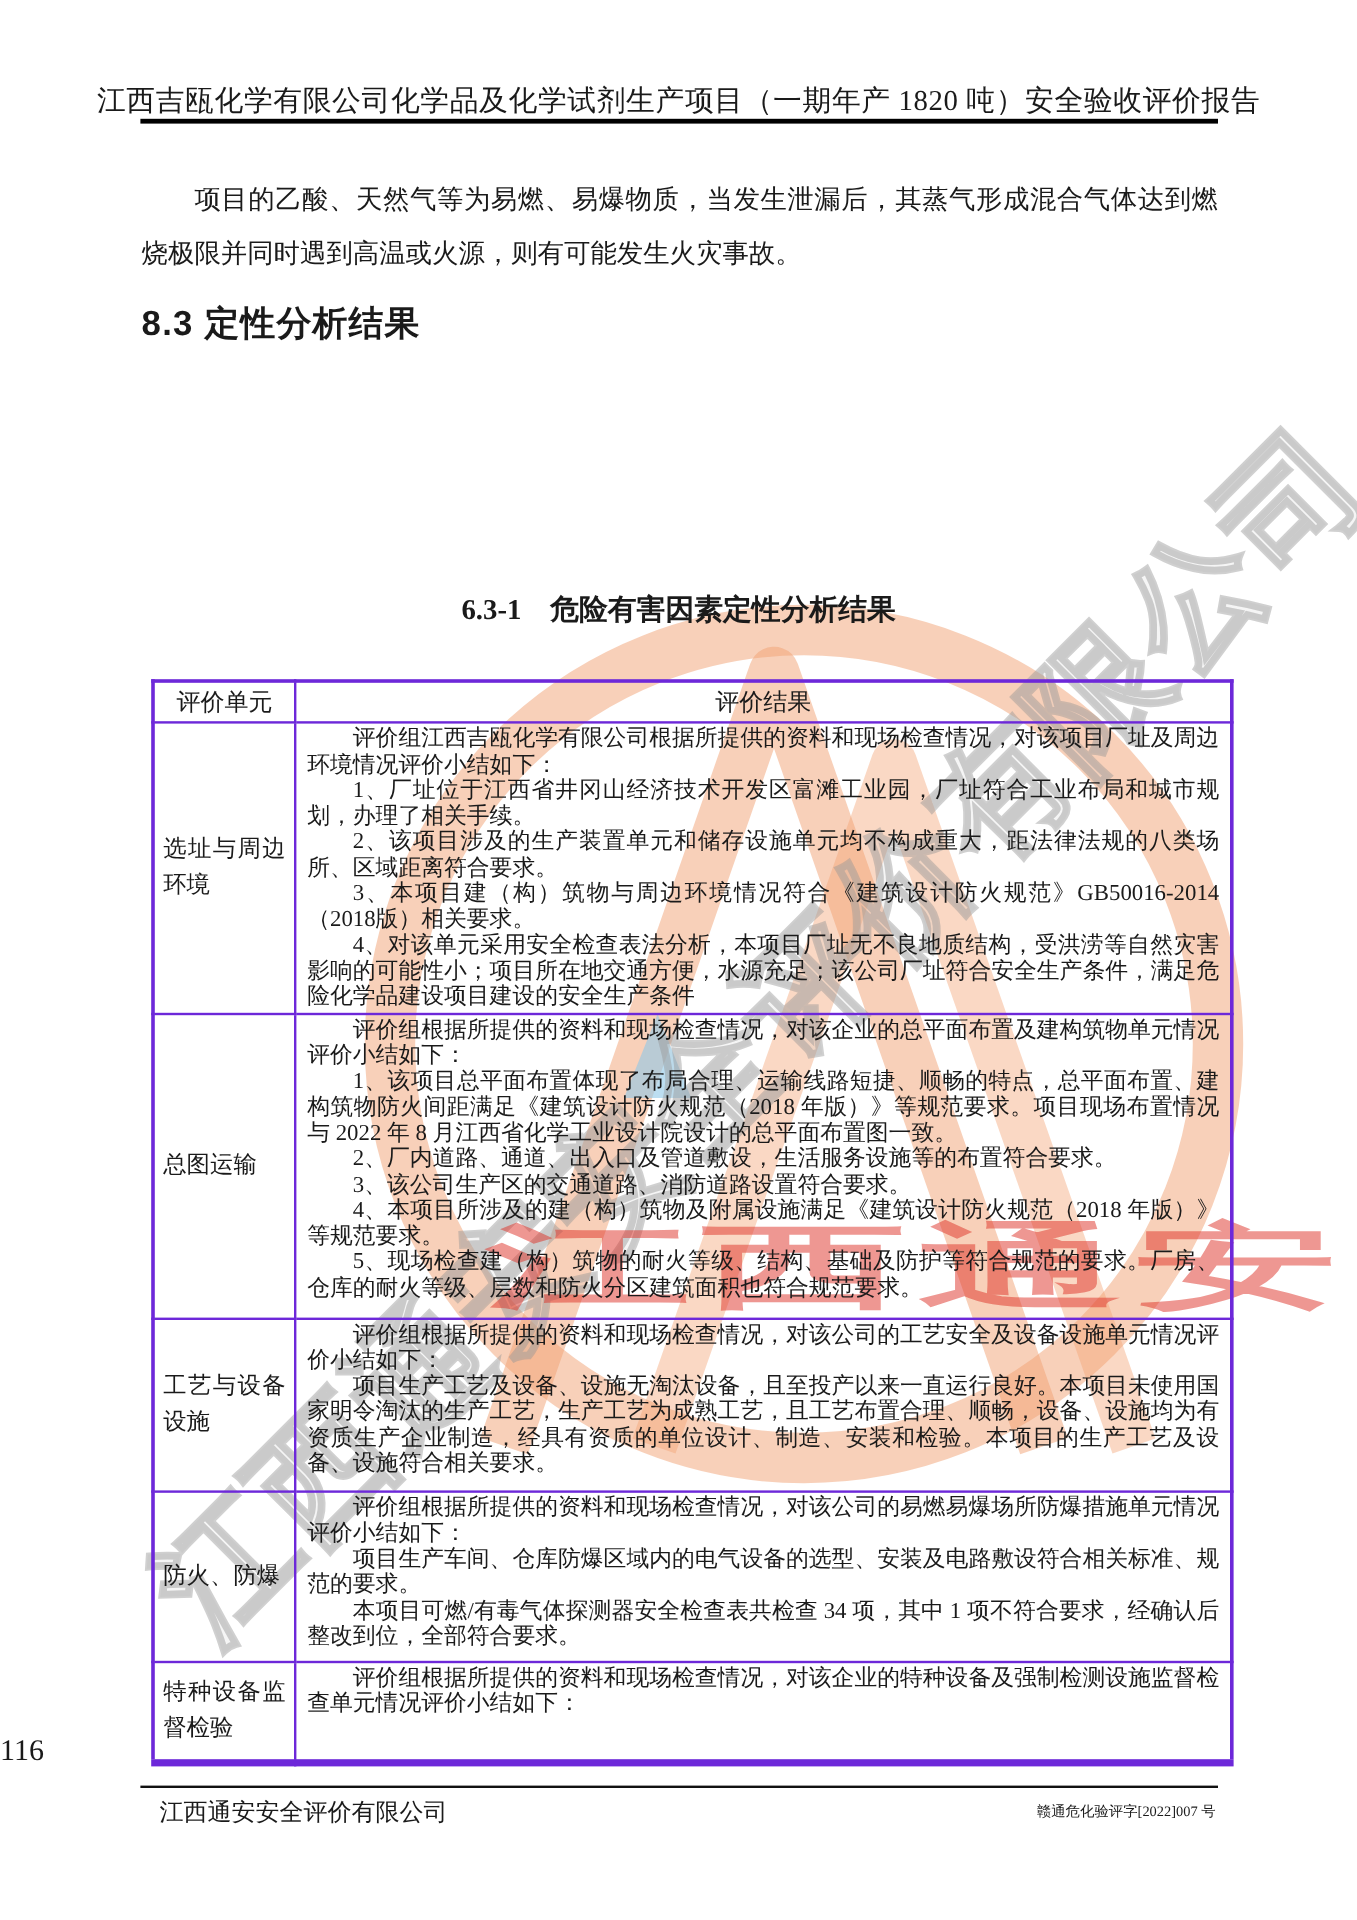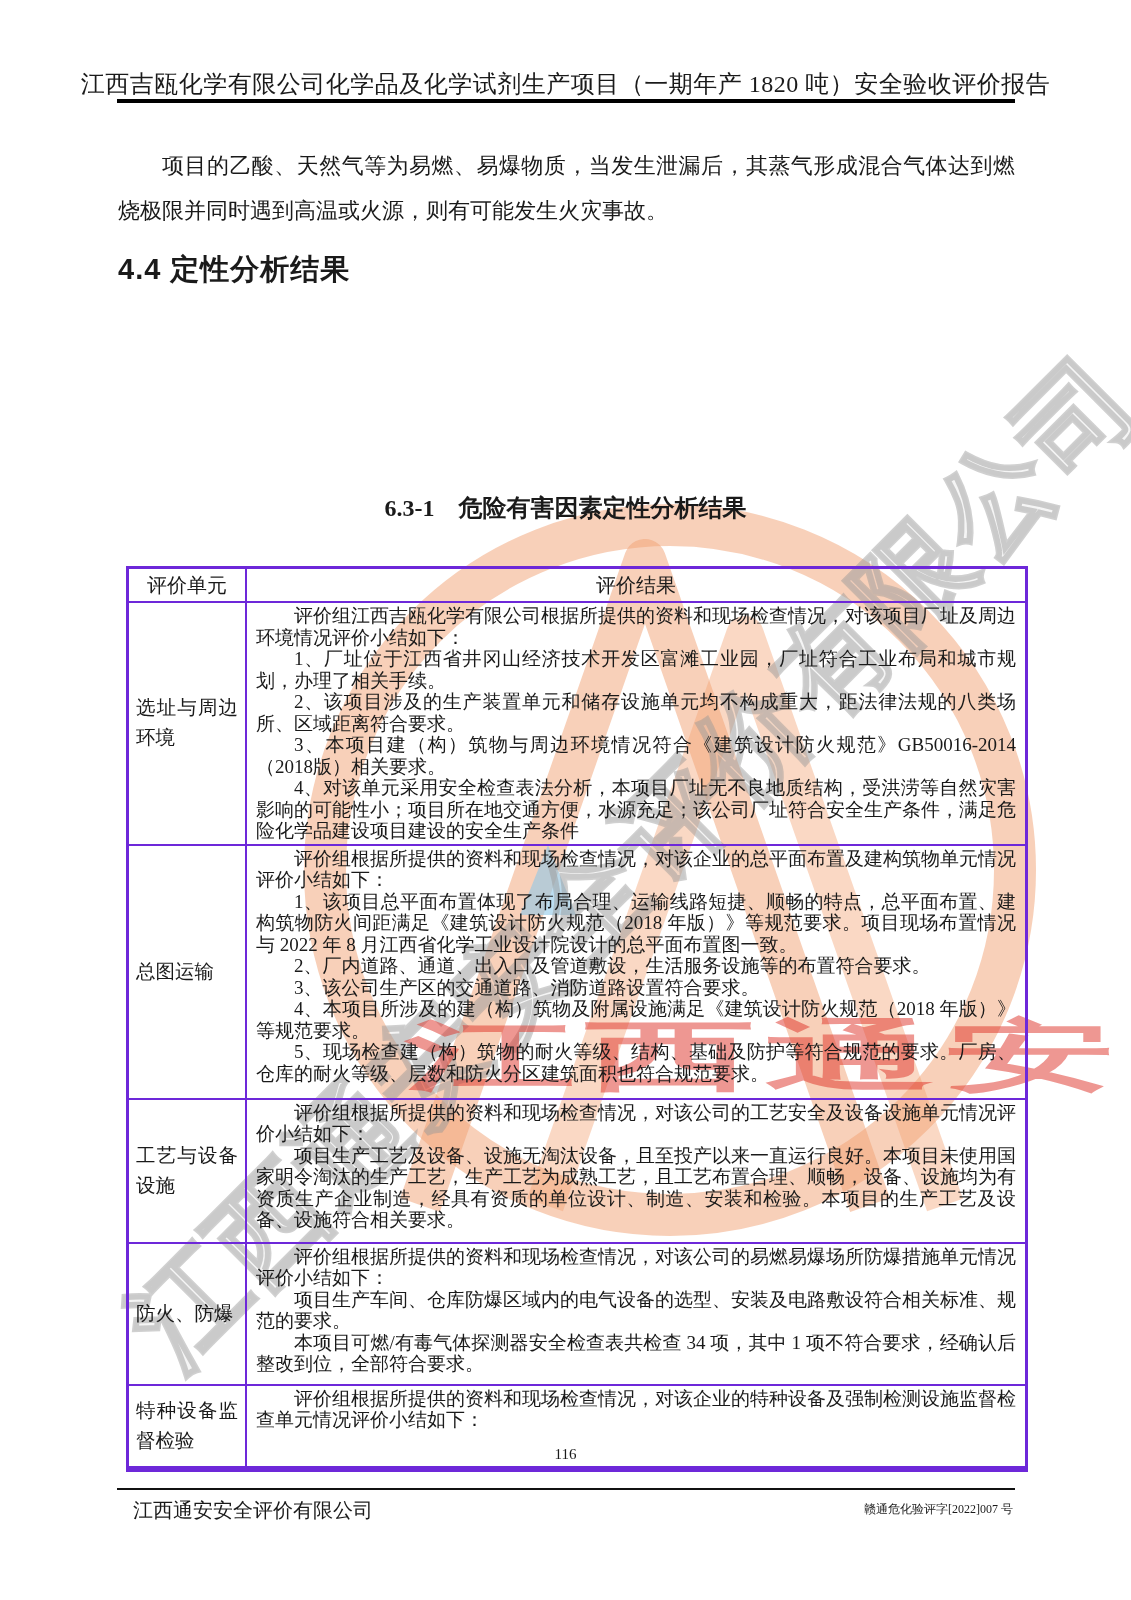--- a/index.html
+++ b/index.html
@@ -63,21 +63,21 @@
   td.result{vertical-align:top;padding:2px 9px 2px 9px;}
   .cell-p{
     margin:0;text-indent:2em;line-height:21.5px;font-size:19px;text-align:justify;
   }
   tr.r1 td{height:232px;}
   tr.r2 td{height:248px;}
   tr.r3 td{height:138px;}
   tr.r4 td{height:136px;}
   tr.r5 td{height:76px;}
   .page-number{
-    position:absolute;top:1446px;left:0;width:100%;text-align:center;font-size:15px;
+    position:absolute;top:1446px;left:0;width:100%;text-align:left;font-size:25px;
   }
   .footer-rule{position:absolute;top:1488px;left:117px;width:898px;height:2px;background:#111;}
   .footer-left{position:absolute;top:1497px;left:133px;font-size:20px;}
   .footer-right{position:absolute;top:1501px;right:118px;font-size:12px;}
 </style>
 </head>
 <body>
 
 <div class="wm-layer">
   <svg class="wm-logo" width="1131" height="1600" viewBox="0 0 1131 1600" aria-hidden="true">
@@ -90,21 +90,21 @@
   <div class="wm-red">江西通安</div>
 </div>
 
 <div class="content">
 
   <div class="header-title">江西吉瓯化学有限公司化学品及化学试剂生产项目（一期年产 1820 吨）安全验收评价报告</div>
   <div class="header-rule"></div>
 
   <div class="para para1">项目的乙酸、天然气等为易燃、易爆物质，当发生泄漏后，其蒸气形成混合气体达到燃烧极限并同时遇到高温或火源，则有可能发生火灾事故。</div>
 
-  <div class="section-heading">4.4 定性分析结果</div>
+  <div class="section-heading">8.3 定性分析结果</div>
 
 
   <div class="table-caption">6.3-1　危险有害因素定性分析结果</div>
 
   <table class="qual">
     <thead>
       <tr>
         <th>评价单元</th>
         <th>评价结果</th>
       </tr>

